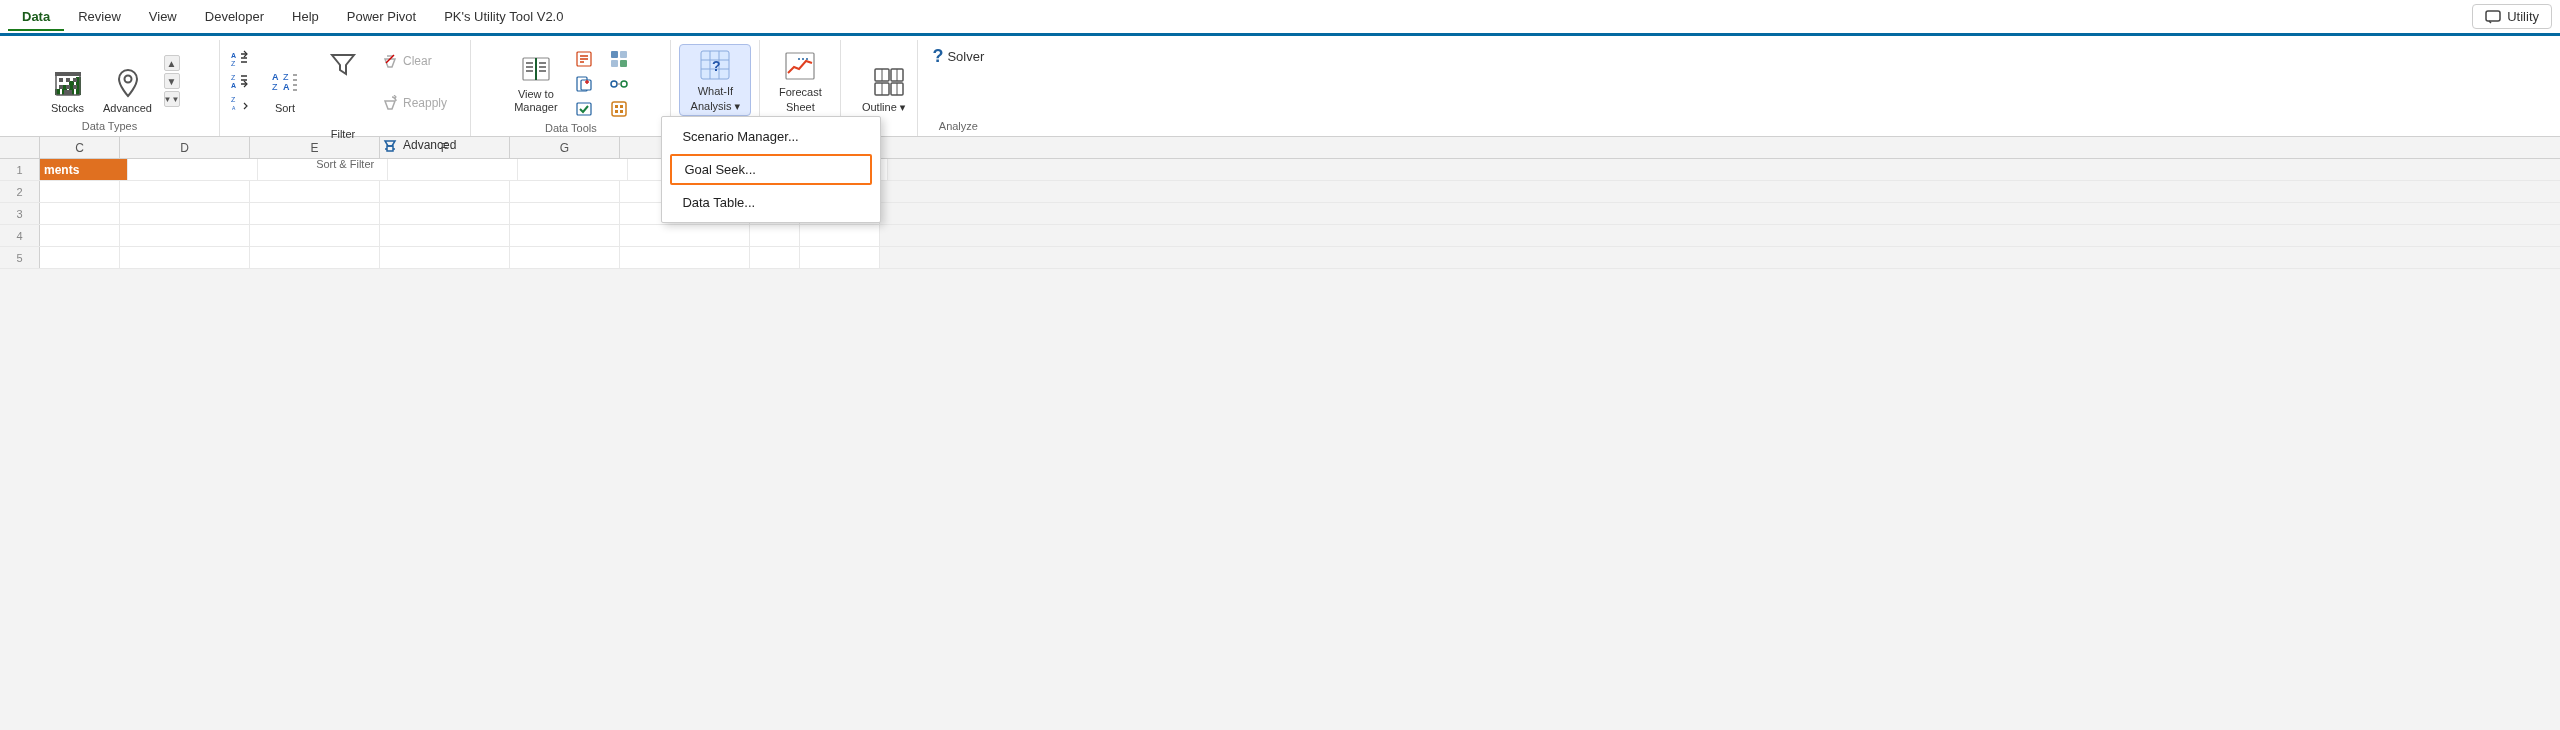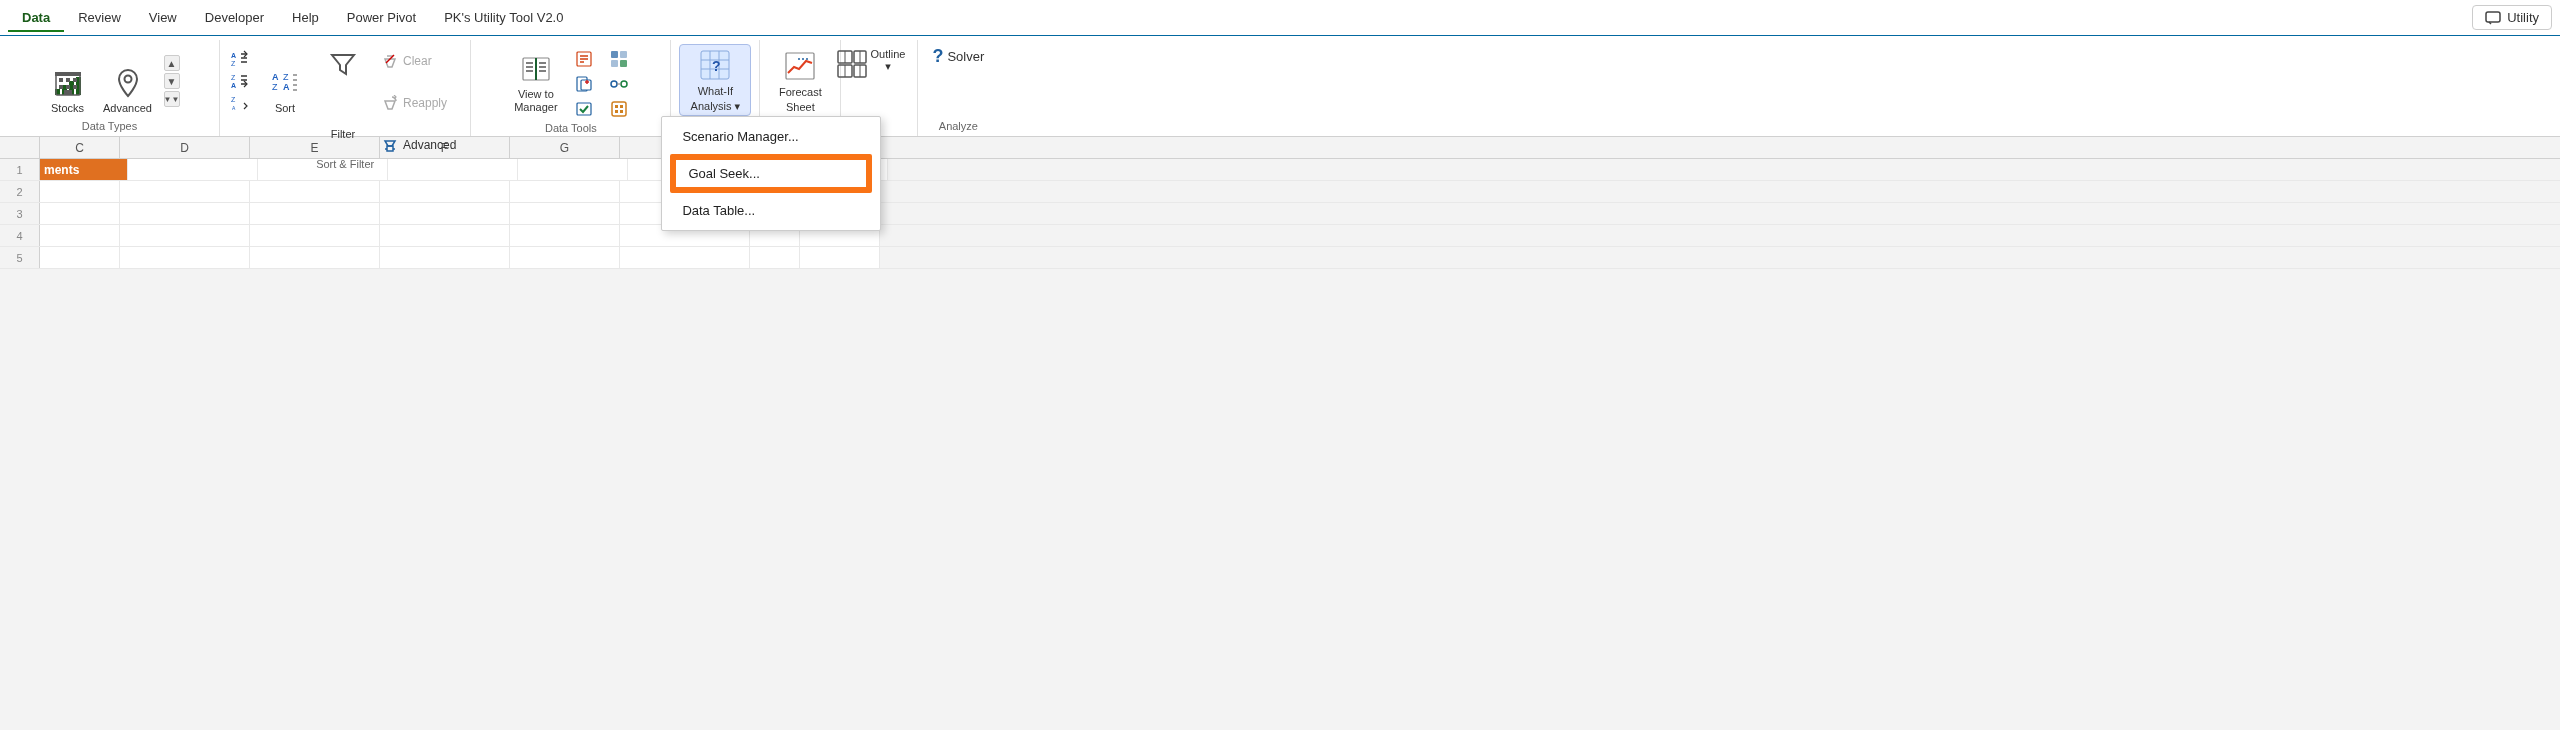--- a/index.html
+++ b/index.html
@@ -11,21 +11,21 @@
       width: 100%;
     }
 
     
     .tab-bar {
       display: flex;
       align-items: center;
       background: #ffffff;
       padding: 0 8px;
       height: 36px;
-      border-bottom: 1px solid #0369a1;
+      border-bottom: 3px solid #0369a1;
     }
     .tab-item {
       padding: 6px 14px;
       font-size: 13px;
       color: #333;
       cursor: pointer;
       position: relative;
     }
     .tab-item.active {
       color: #1a5c1a;
@@ -202,21 +202,21 @@
       border-radius: 2px;
     }
     .dropdown-item {
       padding: 8px 20px;
       font-size: 13px;
       color: #222;
       cursor: pointer;
       white-space: nowrap;
     }
     .dropdown-item.highlighted {
-      border: 6px solid #f97316;
+      border: 2px solid #f97316;
       margin: 2px 8px;
       padding: 6px 12px;
       border-radius: 2px;
     }
 
     
     .sheet-area {
       background: #f3f3f3;
       width: 100%;
     }
@@ -272,22 +272,22 @@
     }
 
     
     .analyze-group {
       padding-left: 10px;
     }
 
     
     .outline-btn {
       display: flex;
-      flex-direction: row;
-      align-items: flex-start;
+      flex-direction: column;
+      align-items: flex-end;
       justify-content: flex-end;
       width: 60px;
       min-height: 72px;
       cursor: pointer;
       border-radius: 4px;
       padding: 4px 4px 2px 4px;
       font-size: 11px;
       text-align: center;
       color: #333;
       gap: 3px;

